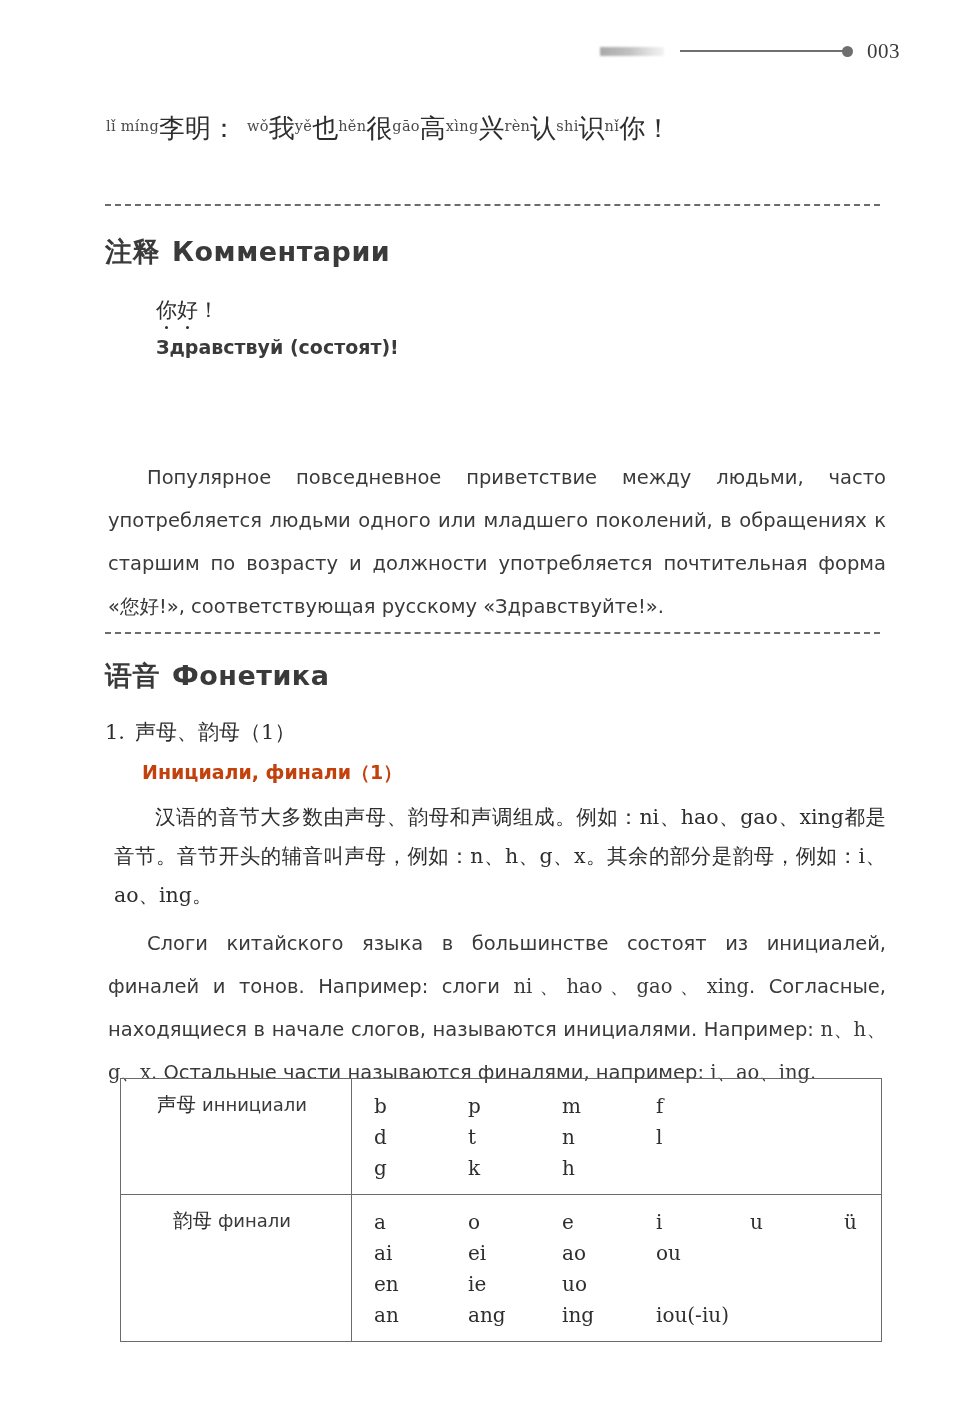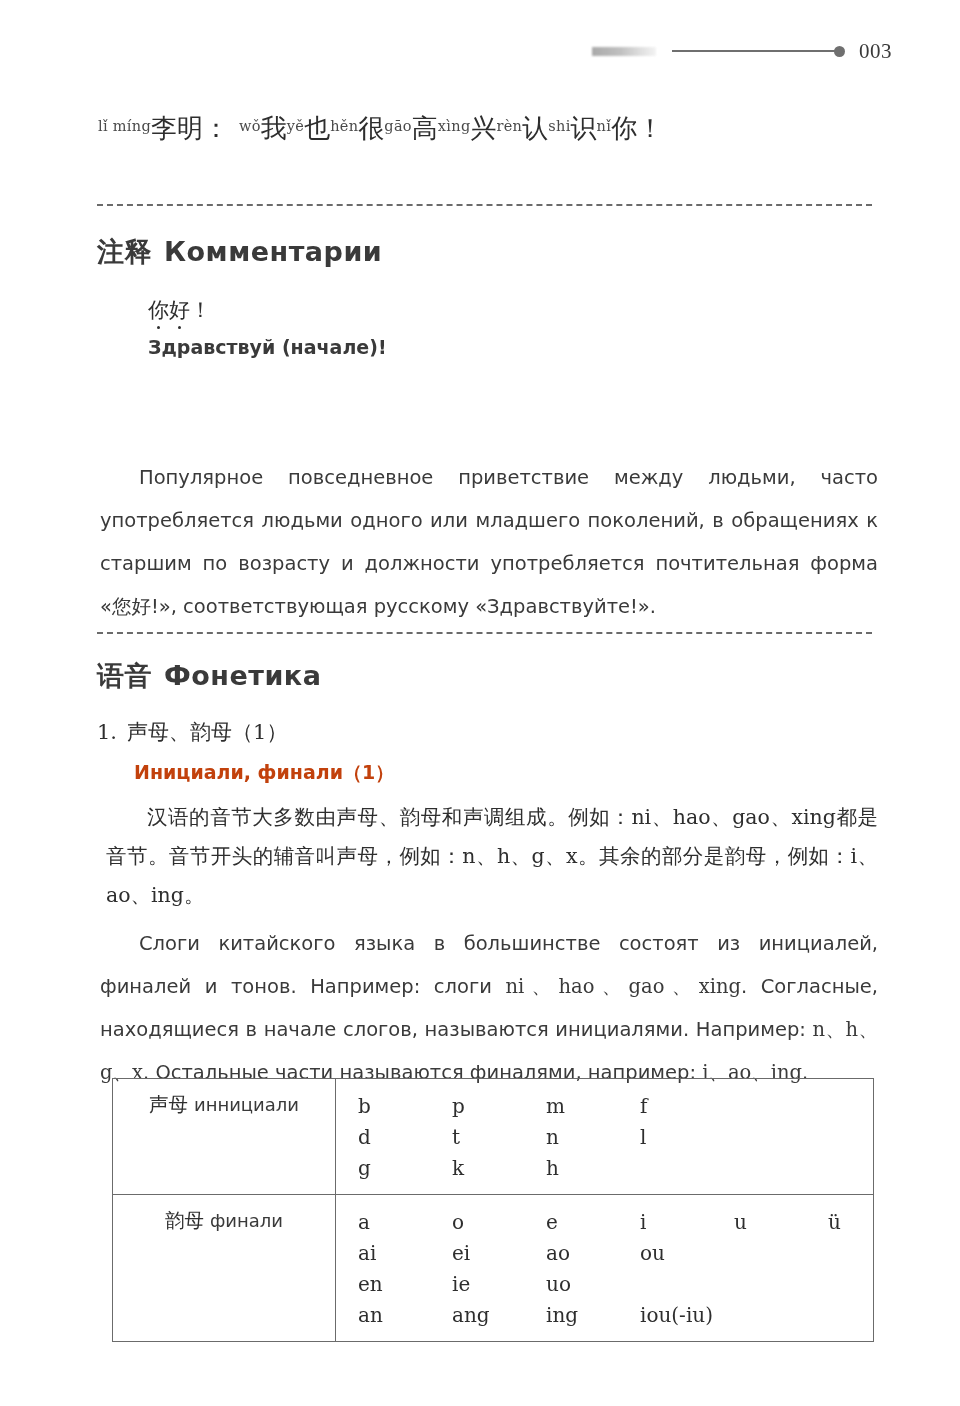--- a/index.html
+++ b/index.html
@@ -11,21 +11,21 @@
     width: 960px;
     height: 1406px;
     position: relative;
     font-family: "Liberation Serif", "DejaVu Serif", serif;
     color: #2b2b2b;
     overflow: hidden;
   }
 
   .page {
     position: absolute;
-    left: 0; top: 0;
+    left: 8px; top: 0;
     width: 792px;
     height: 1406px;
   }
 
   
   .runhead {
     position: absolute;
     left: 592px;
     top: 38px;
     width: 300px;
@@ -238,21 +238,21 @@
     border-collapse: collapse;
     table-layout: fixed;
   }
   .phon-table td {
     border: 1.6px solid #6b6b6b;
     vertical-align: top;
     padding: 0;
   }
   .phon-table td.label {
     width: 222px;
-    padding: 12px 0 10px 0;
+    padding: 12px 8px 10px 0;
     text-align: center;
   }
   .lbl-inner {
     display: inline-block;
     white-space: nowrap;
   }
   .lbl-cn {
     font-family: "DejaVu Serif", serif;
     font-size: 19.5px;
     color: #2e2e2e;
@@ -342,21 +342,21 @@
   <div class="dash-rule r1"></div>
 
   <div class="sec-head h-zhushi">
     <span class="cn">注释</span><span class="ru">Комментарии</span>
   </div>
 
   <div class="note-cn-term">
     <span class="emph-dot">你</span><span class="emph-dot">好</span><span>！</span>
   </div>
 
-  <div class="note-ru-term">Здравствуй (начале)!</div>
+  <div class="note-ru-term">Здравствуй (состоят)!</div>
 
 
   <div class="para-ru p-note">Популярное повседневное приветствие между людьми, часто употребляется людьми одного или младшего поколений, в обращениях к старшим по возрасту и должности употребляется почтительная форма «您好!», соответствующая русскому «Здравствуйте!».</div>
 
   <div class="dash-rule r2"></div>
 
   <div class="sec-head h-yuyin">
     <span class="cn">语音</span><span class="ru">Фонетика</span>
   </div>
 

